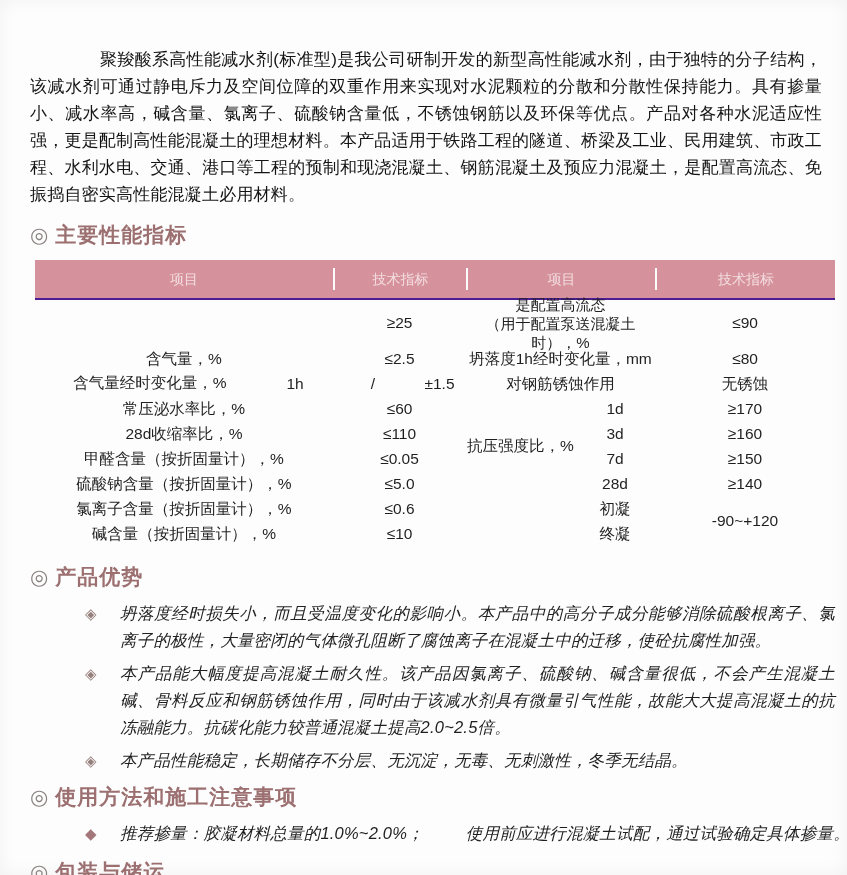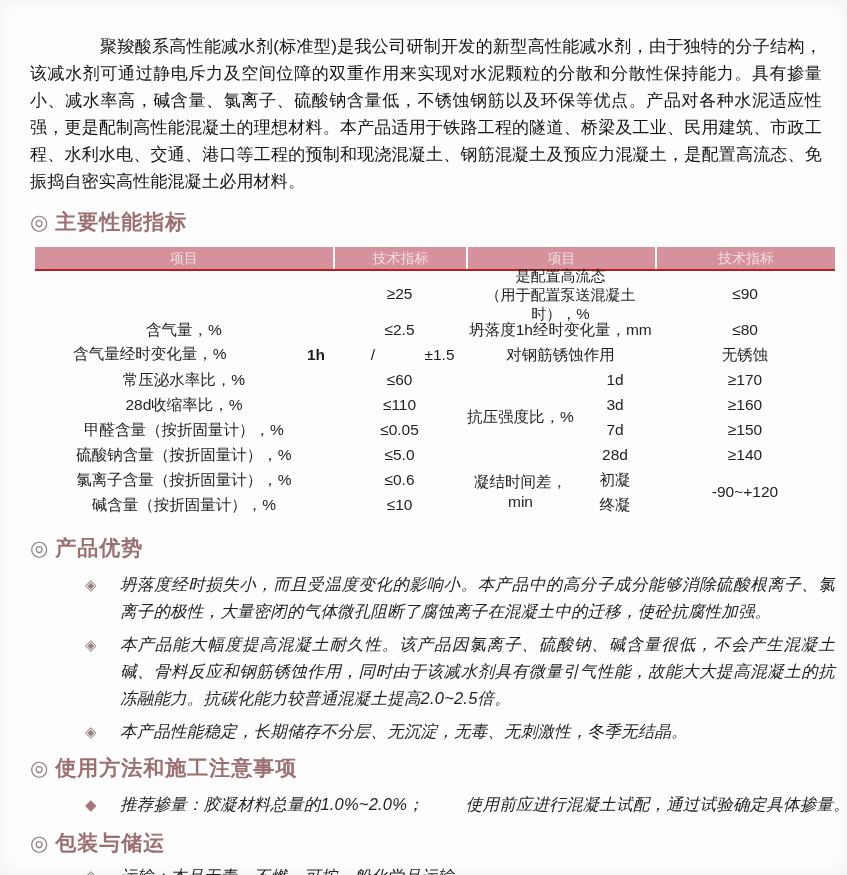--- a/index.html
+++ b/index.html
@@ -3,21 +3,21 @@
 <meta charset="utf-8">
 <style>
   html,body{margin:0;padding:0;}
   body{
     width:847px;height:875px;overflow:hidden;
     background:#fdfdfd;
     font-family:"Liberation Sans","DejaVu Sans",sans-serif;
     color:#1f1f1f;
     box-shadow:inset 0 0 18px rgba(0,0,0,0.05);
   }
-  .page{position:relative;width:847px;height:875px;padding-top:33px;box-sizing:border-box;border-radius:29px;}
+  .page{position:relative;width:847px;height:875px;padding-top:46px;box-sizing:border-box;border-radius:29px;}
 
   
   .intro{
     margin:0 25px 0 30px;
     font-size:17px;line-height:27px;
     text-indent:70px;
     text-align:justify;
     color:#141414;
     letter-spacing:0.2px;
   }
@@ -35,41 +35,41 @@
     color:#8b8080;font-weight:normal;
     margin-right:6px;font-size:21px;
   }
 
   
   .ptable{width:800px;margin:12px 0 0 35px;font-size:15.5px;}
   .thead{
     display:grid;
     grid-template-columns:298px 133px 189px 180px;
     background:#d6929c;
-    height:24px;
+    height:40px;
     align-items:center;
-    border-bottom:2px solid #b91c1c;
+    border-bottom:2px solid #4c1d95;
     box-sizing:border-box;
   }
   .thead>div{
     text-align:center;color:#f3dde0;font-size:14px;
     border-left:2px solid #fbfbfb;line-height:22px;height:22px;
   }
   .thead>div:first-child{border-left:none;}
   .tbody{
     display:grid;
     grid-template-columns:298px 133px 109px 80px 180px;
     grid-template-rows:46px repeat(8,25px);
     align-items:center;
   }
   .tc{text-align:center;line-height:20px;}
   .two-line{line-height:19px;font-size:15px;}
   .l3a{display:flex;align-items:center;}
   .l3a .l3-label{width:230px;text-align:center;}
-  .l3a .l3-sub{width:60px;text-align:right;font-weight:bold;}
+  .l3a .l3-sub{width:60px;text-align:center;}
   .l3b{display:flex;align-items:center;}
   .l3b .l3-slash{flex:0 0 80px;text-align:center;}
   .l3b .l3-val{flex:1;text-align:center;}
 
   
   .bullets{list-style:none;margin:10px 0 0 0;padding:0;}
   .bullets li{
     display:flex;
     margin:0 12px 6px 85px;
     font-size:16.5px;line-height:27px;
@@ -146,21 +146,20 @@
       <div class="tc" style="grid-row:5;grid-column:5">≥160</div>
       <div class="tc" style="grid-row:6;grid-column:4">7d</div>
       <div class="tc" style="grid-row:6;grid-column:5">≥150</div>
       <div class="tc" style="grid-row:7;grid-column:4">28d</div>
       <div class="tc" style="grid-row:7;grid-column:5">≥140</div>
 
       <div class="tc" style="grid-row:8;grid-column:1">氯离子含量（按折固量计），%</div>
       <div class="tc" style="grid-row:8;grid-column:2">≤0.6</div>
       <div class="tc" style="grid-row:9;grid-column:1">碱含量（按折固量计），%</div>
       <div class="tc" style="grid-row:9;grid-column:2">≤10</div>
-      <div class="tc" style="grid-row:8/span 2;grid-column:3">凝结时间差，min</div>
       <div class="tc" style="grid-row:8;grid-column:4">初凝</div>
       <div class="tc" style="grid-row:9;grid-column:4">终凝</div>
       <div class="tc" style="grid-row:8/span 2;grid-column:5">-90~+120</div>
     </div>
   </div>
 
   <h2 class="sec" style="margin-top:18px">
     <span class="marker">◎</span>
     <span>产品优势</span>
   </h2>

